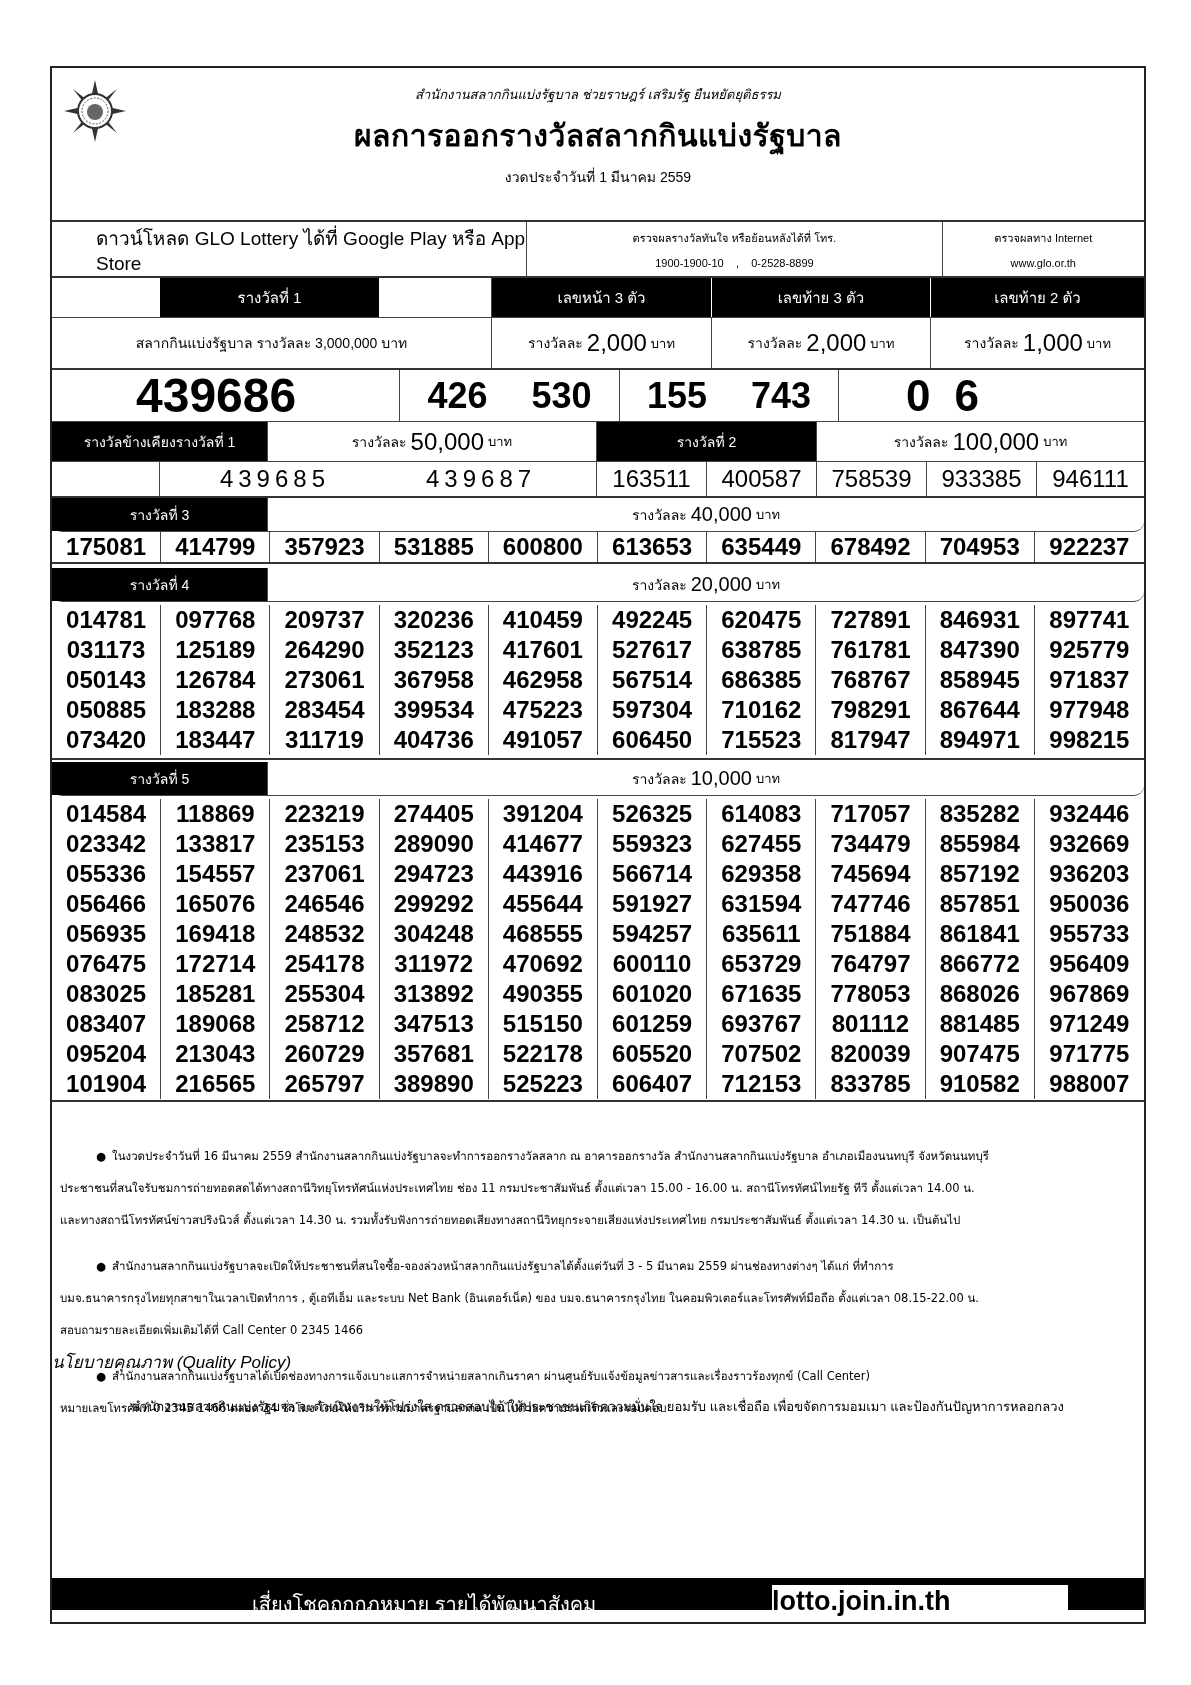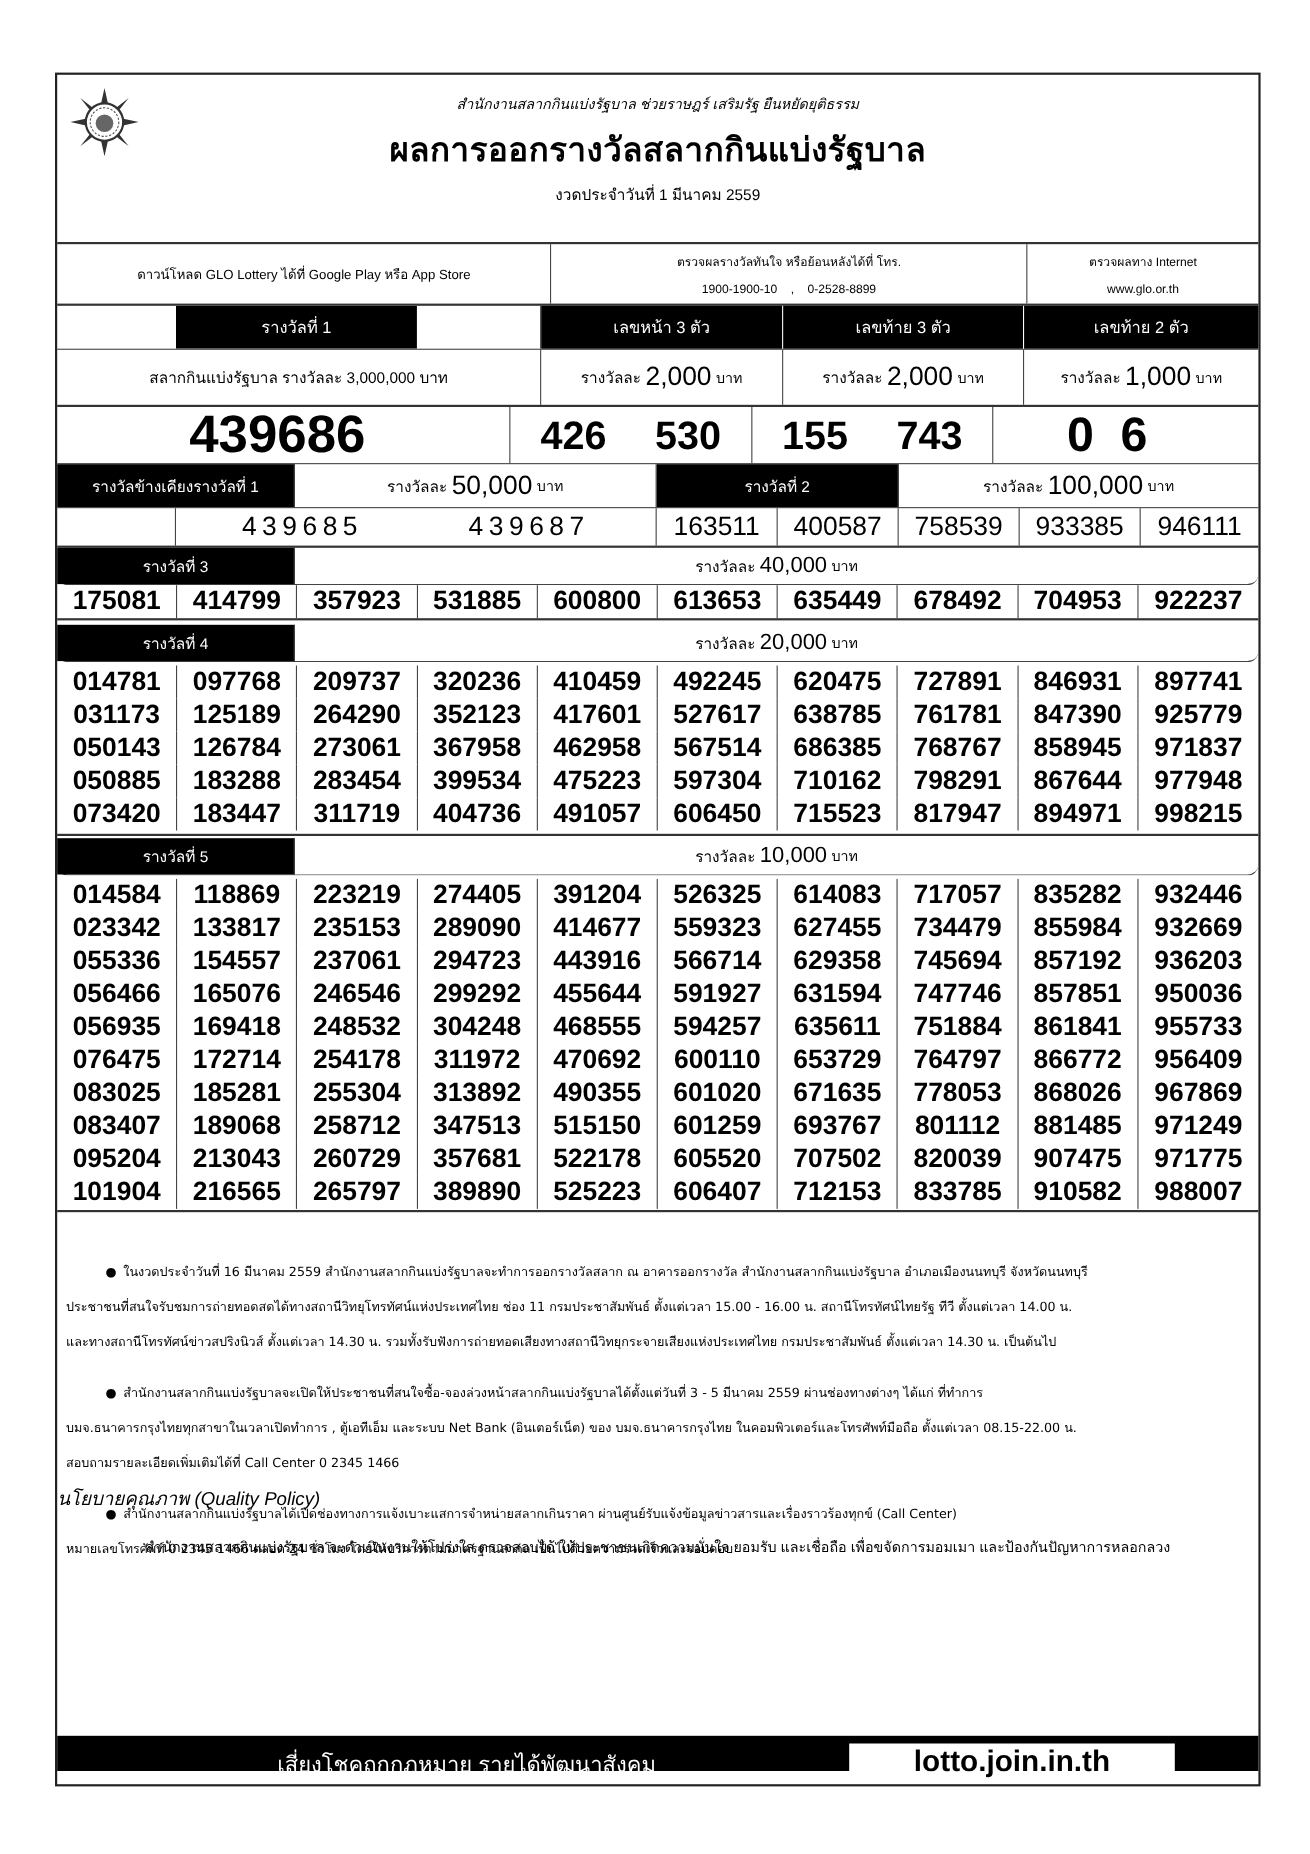--- a/index.html
+++ b/index.html
@@ -12,21 +12,21 @@
   .hdr { position: absolute; left: 0; top: 0; width: 1092px; height: 154px; border-bottom: 2px solid #333; }
   .logo { position: absolute; left: 12px; top: 12px; width: 62px; height: 62px; }
   .hdr .motto { position: absolute; left: 0; right: 0; top: 16px; text-align: center; font-size: 13px; font-style: italic; }
   .hdr .title { position: absolute; left: 0; right: 0; top: 44px; text-align: center; font-size: 30px; font-weight: bold; letter-spacing: 0.5px; }
   .hdr .draw-date { position: absolute; left: 0; right: 0; top: 98px; text-align: center; font-size: 14px; }
 
   
   .info { position: absolute; left: 0; top: 154px; width: 1092px; height: 56px; border-bottom: 2px solid #333; display: flex; }
   .info > div { border-right: 1px solid #444; display: flex; flex-direction: column; align-items: center; justify-content: center; font-size: 13px; }
   .info > div:last-child { border-right: none; }
-  .info .i1 { width: 456px; font-size: 12px; }
+  .info .i1 { width: 456px; font-size: 19px; margin-left: 44px; }
   .info .i2 { width: 439px; font-size: 11px; gap: 10px; }
   .info .i3 { width: 213px; font-size: 11px; gap: 10px; }
 
   
   .row { position: absolute; left: 0; width: 1092px; display: flex; }
   .cell { border-right: 1px solid #444; display: flex; align-items: center; justify-content: center; overflow: hidden; white-space: nowrap; }
   .cell:last-child { border-right: none; }
   .blk { background: #000; color: #fff; }
 
   
@@ -62,21 +62,21 @@
   .note { padding: 0 8px; margin-bottom: 14px; }
   .note p { line-height: 32px; }
   .note p.first { padding-left: 36px; }
   .bullet { margin-right: 6px; }
 
   .qp-title { position: absolute; left: 0; right: 0; top: 1280px; font-size: 17px; font-style: italic; }
   .qp-text { position: absolute; left: 0; right: 0; top: 1328px; text-align: center; font-size: 13px; }
 
   .footer { position: absolute; left: 0; top: 1510px; width: 1092px; height: 32px; background: #000; }
   .footer .slogan { position: absolute; left: 200px; top: 10px; color: #fff; font-size: 20px; }
-  .footer .site { position: absolute; left: 720px; top: 7px; width: 296px; height: 32px; background: #fff; color: #000; font-size: 27px; font-weight: bold; text-align: center; line-height: 32px; }
+  .footer .site { position: absolute; left: 720px; top: 7px; width: 296px; height: 32px; background: #fff; color: #000; font-size: 27px; font-weight: bold; line-height: 32px; }
 </style>
 </head>
 <body>
 
 <div class="page">
 
   <div class="hdr">
     <svg class="logo" viewBox="0 0 62 62">
       <g fill="#333">
         <polygon points="31,0 35,18 31,14 27,18"></polygon>
@@ -135,21 +135,21 @@
       <span class="baht">บาท</span>
     </div>
     <div class="cell" style="width:213px">
       <span>รางวัลละ</span>
       <span class="amt-big">1,000</span>
       <span class="baht">บาท</span>
     </div>
   </div>
 
   <div class="row r-fp-n">
-    <div class="cell num-first" style="width:412px;justify-content:flex-start;padding-left:120px">439686</div>
+    <div class="cell num-first" style="width:348px;justify-content:flex-start;padding-left:84px">439686</div>
     <div class="cell num-3d" style="width:220px">
       <span>426</span>
       <span>530</span>
     </div>
     <div class="cell num-3d" style="width:219px">
       <span>155</span>
       <span>743</span>
     </div>
     <div class="cell num-2d" style="width:213px">0 6</div>
   </div>

